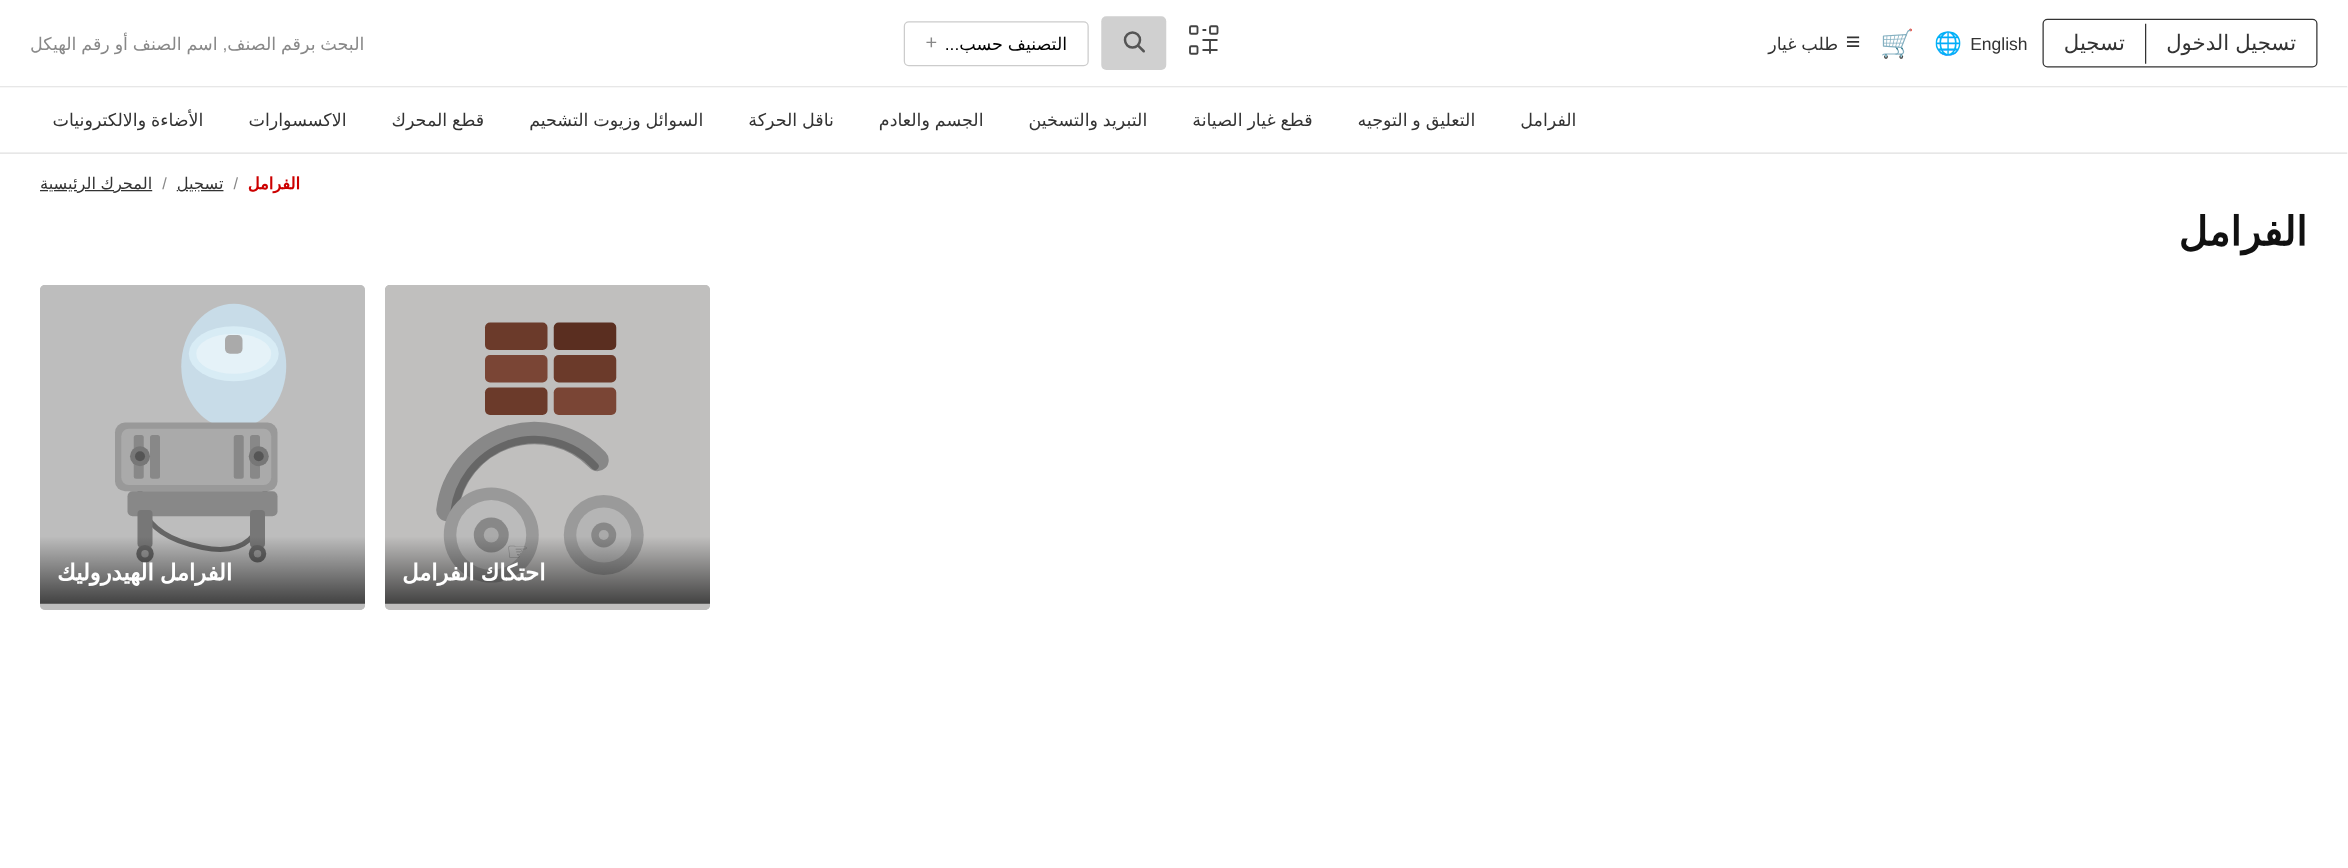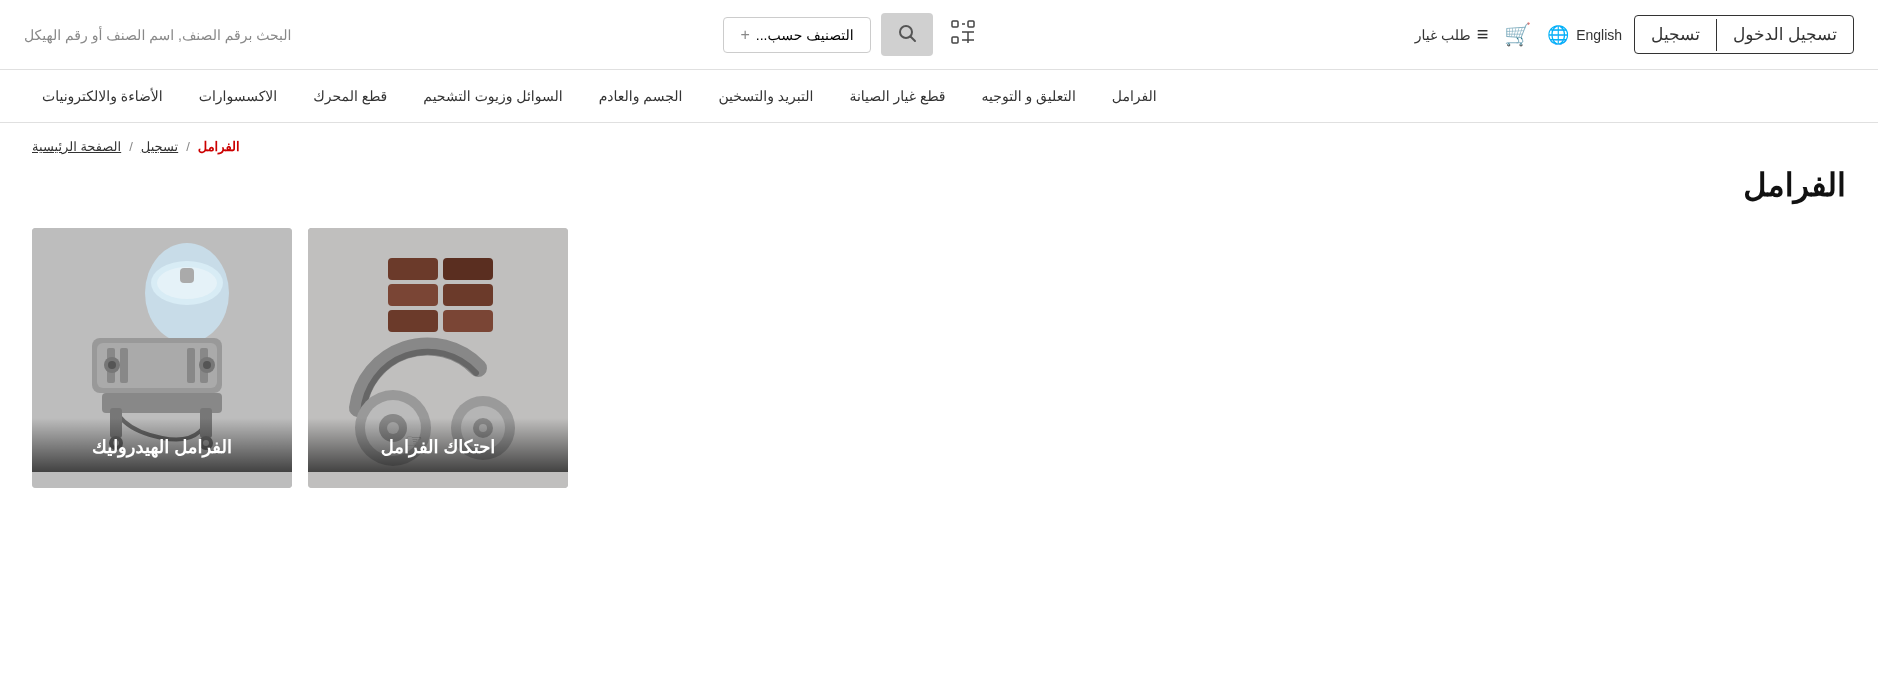--- a/index.html
+++ b/index.html
@@ -226,26 +226,26 @@
       background: linear-gradient(145deg, #b0b0b0 0%, #d0d0d0 60%, #bbb 100%);
     }
 
     
     .card-hydraulic .card-bg {
       background: linear-gradient(145deg, #c0c0c0 0%, #d8d8d8 60%, #bbb 100%);
     }
 
     .card-overlay {
       position: absolute;
-      bottom: 16px;
+      bottom: 5px;
       left: 0;
       right: 0;
       background: linear-gradient(transparent, rgba(0,0,0,0.65));
       padding: 18px 14px 14px;
-      text-align: center;
+      text-align: left;
     }
     .card-label {
       color: #fff;
       font-size: 18px;
       font-weight: bold;
       direction: rtl;
     }
 
     
     .parts-illustration {
@@ -326,41 +326,44 @@
     <li>
         <a href="#">قطع غيار الصيانة</a>
       </li>
     <li>
         <a href="#">التبريد والتسخين</a>
       </li>
     <li>
         <a href="#">الجسم والعادم</a>
       </li>
     <li>
+        <a href="#">ناقل الحركة</a>
+      </li>
+    <li>
         <a href="#">السوائل وزيوت التشحيم</a>
       </li>
     <li>
         <a href="#">قطع المحرك</a>
       </li>
     <li>
         <a href="#">الاكسسوارات</a>
       </li>
     <li>
         <a href="#">الأضاءة والالكترونيات</a>
       </li>
   </ul>
 </nav>
 
 <div class="breadcrumb-area">
   <nav class="breadcrumb">
     <span class="current">الفرامل</span>
     <span class="sep">/</span>
     <a href="#">تسجيل</a>
     <span class="sep">/</span>
-    <a href="#">الصفحة الرئيسية</a>
+    <a href="#">المحرك الرئيسية</a>
   </nav>
 </div>
 
 <div class="page-title-area">
   <h1 class="page-title">الفرامل</h1>
 </div>
 
 <main class="main-content">
   <div class="category-grid">
 

